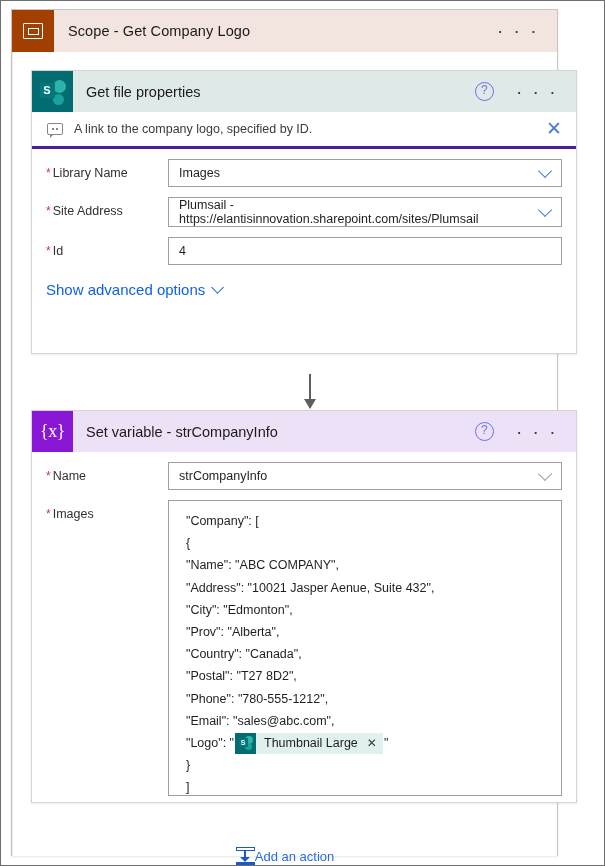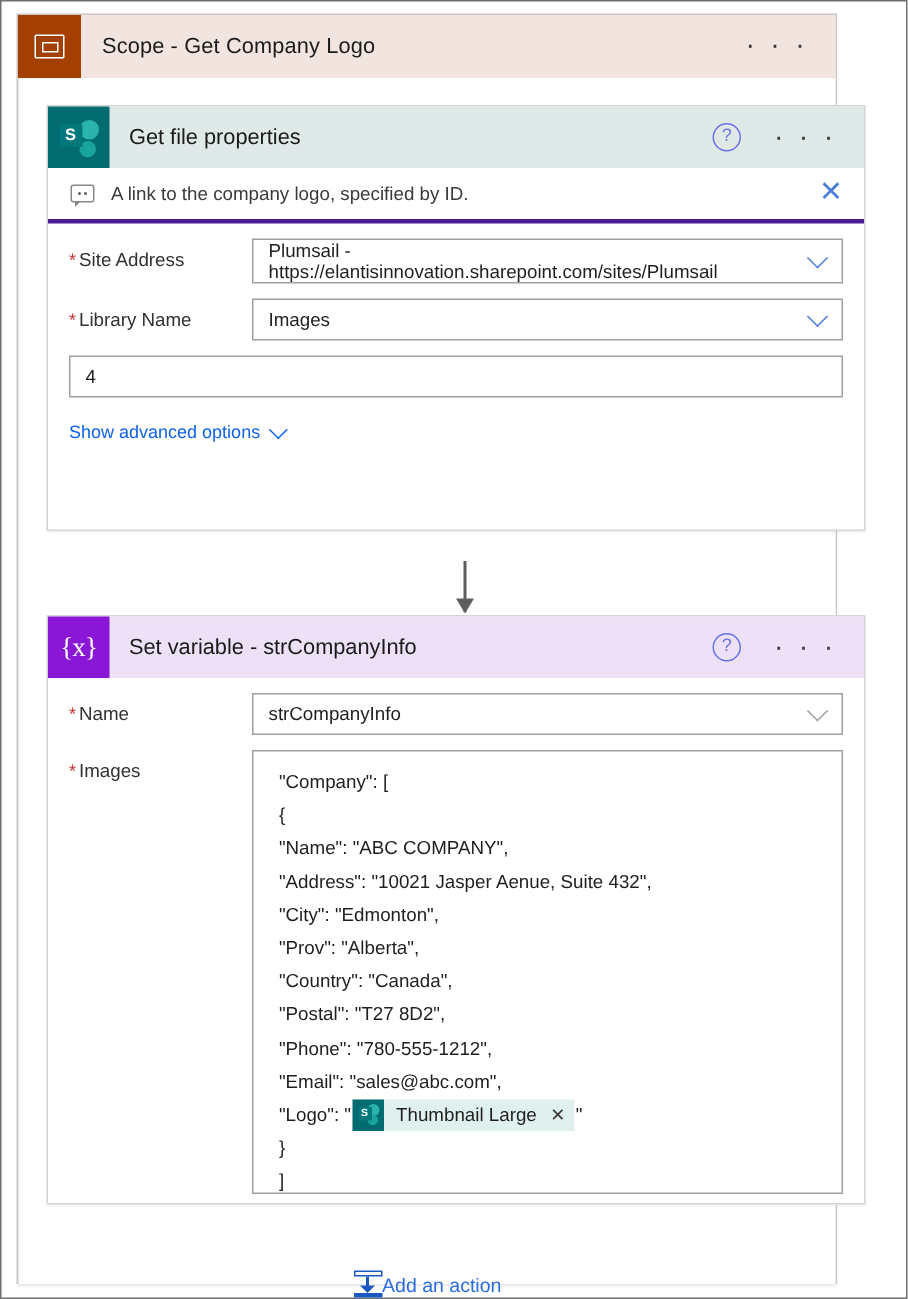--- a/index.html
+++ b/index.html
@@ -264,21 +264,21 @@
     transform: translateY(-40%) rotate(45deg);
     cursor: pointer;
   }
   .chev.gray { border-color: #a19f9d; }
 
   
   .adv-link {
     display: inline-flex;
     align-items: center;
     gap: 8px;
-    font-size: 12px;
+    font-size: 15px;
     color: #0f62e8;
     margin: 2px 0 0 14px;
     cursor: pointer;
   }
   .adv-chev {
     width: 8px; height: 8px;
     border-right: 1.5px solid #0f62e8;
     border-bottom: 1.5px solid #0f62e8;
     transform: translateY(-2px) rotate(45deg);
   }
@@ -452,39 +452,42 @@
               <b></b>
             </span>
           <span class="comment-text">A link to the company logo, specified by ID.</span>
           <span class="close-x">✕</span>
         </div>
 
         <div class="form-area">
 
           <div class="field-row">
             <div class="field-label">
+              <span class="req">*</span><span>Library Name</span>
+            </div>
+            <div class="field-control">
+              <span>Images</span>
+              <span class="chev"></span>
+            </div>
+          </div>
+
+          <div class="field-row">
+            <div class="field-label">
               <span class="req">*</span><span>Site Address</span>
             </div>
             <div class="field-control">
               <span>Plumsail - https://elantisinnovation.sharepoint.com/sites/Plumsail</span>
               <span class="chev"></span>
             </div>
           </div>
 
           <div class="field-row">
             <div class="field-label">
-              <span class="req">*</span><span>Library Name</span>
-            </div>
-            <div class="field-control">
-              <span>Images</span>
-              <span class="chev"></span>
-            </div>
-          </div>
-
-          <div class="field-row">
+              <span class="req">*</span><span>Id</span>
+            </div>
             <div class="field-control">
               <span>4</span>
             </div>
           </div>
 
         </div>
 
         <div class="adv-link">
           <span>Show advanced options</span>
           <span class="adv-chev"></span>

